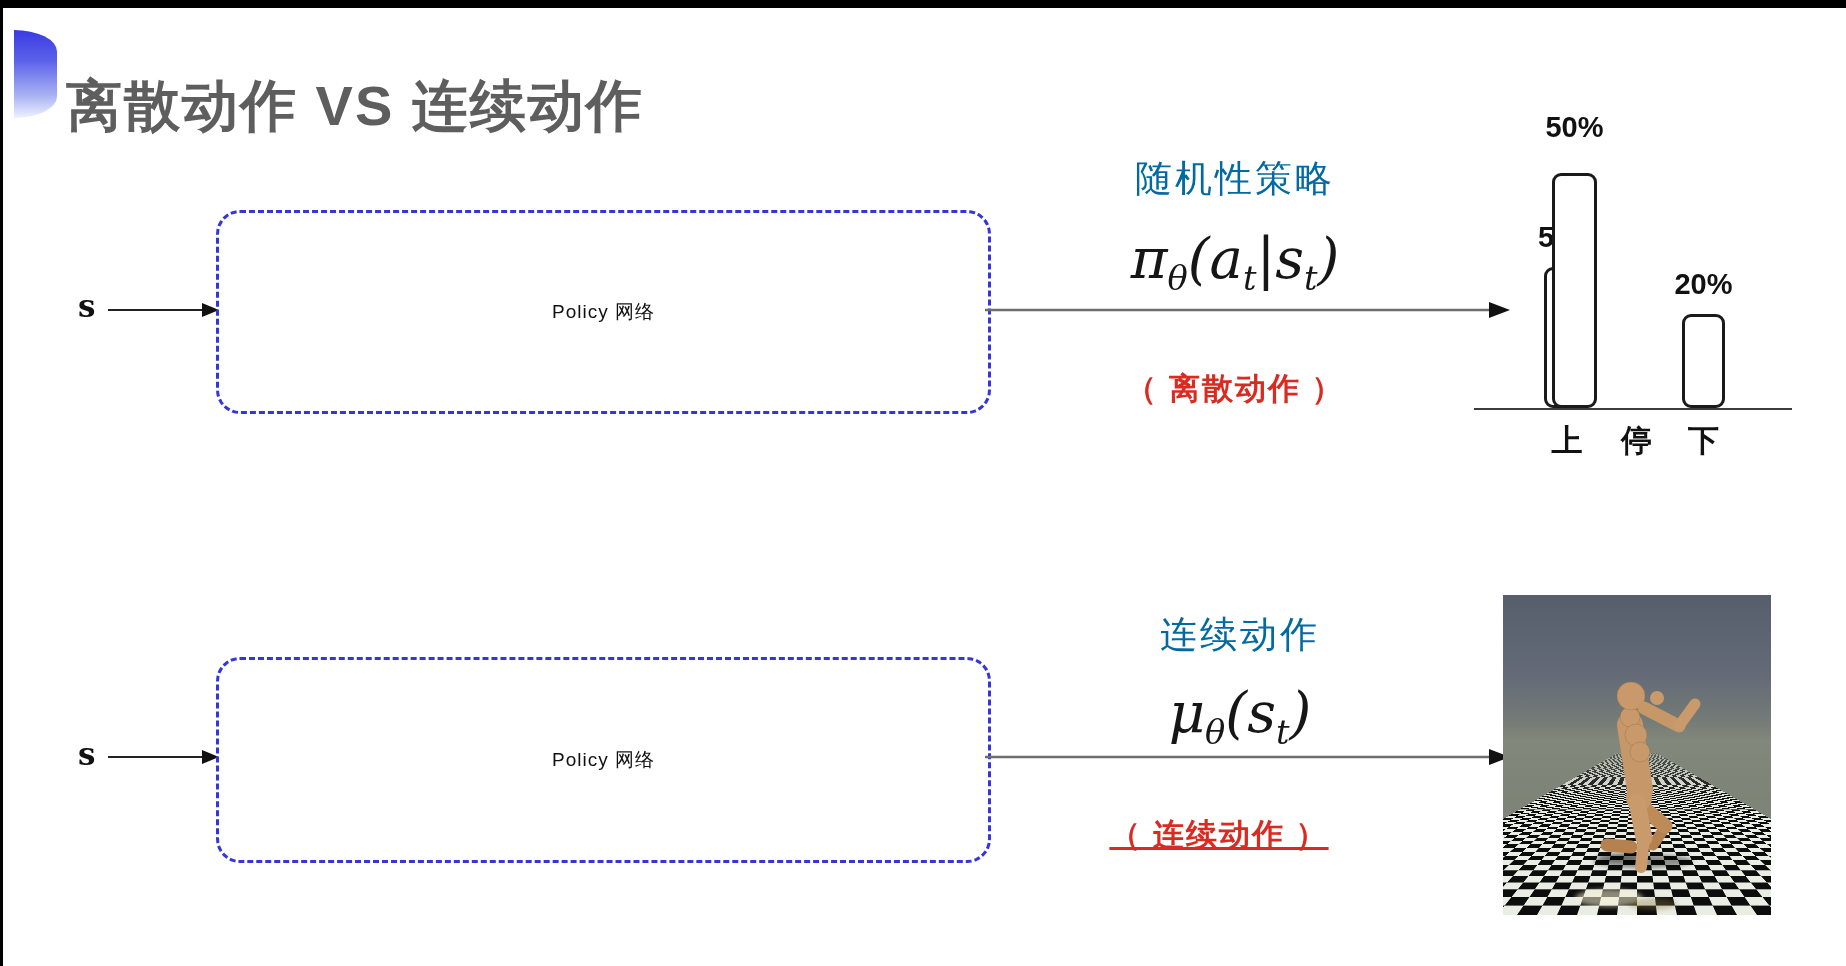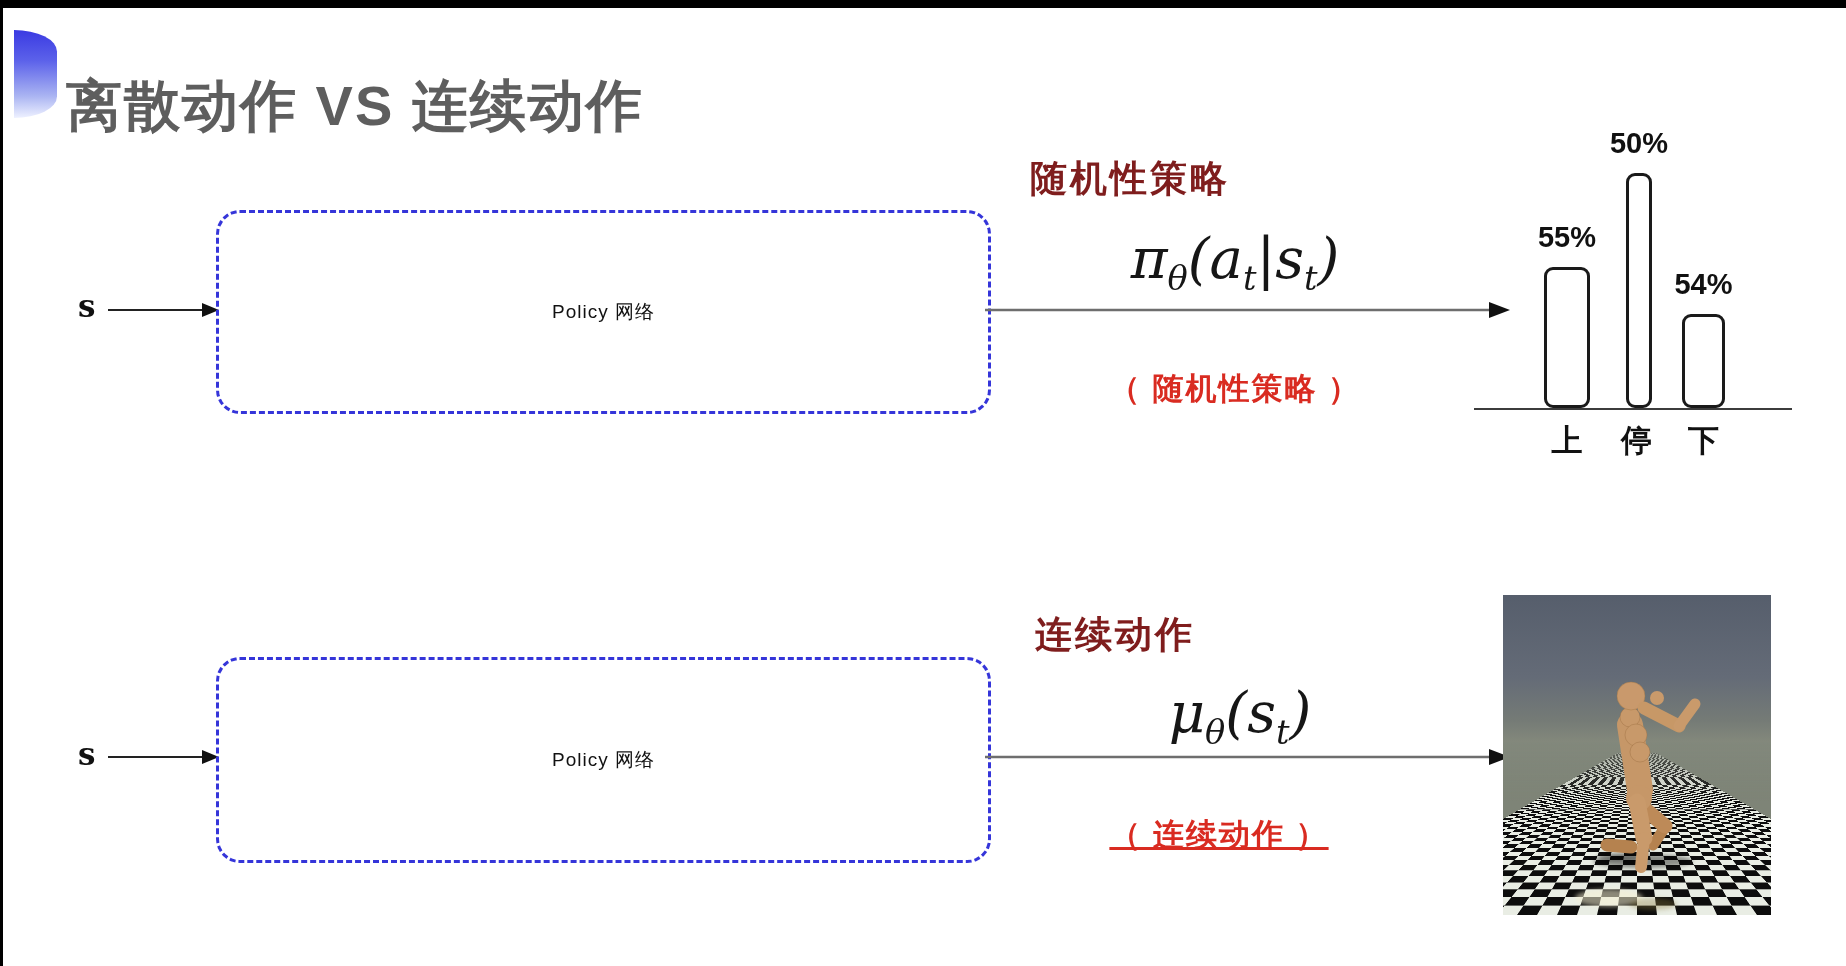--- a/index.html
+++ b/index.html
@@ -22,21 +22,21 @@
   }
 
   
   .s-label{position:absolute;font-family:"DejaVu Serif","Liberation Serif",serif;font-size:31px;font-weight:700;color:#111;}
   .arrow-svg{position:absolute;}
   .dashed-box{
     position:absolute;width:769px;height:198px;border:3px dashed #3535d9;border-radius:24px;
     display:flex;align-items:center;justify-content:center;background:transparent;
   }
   .dashed-box .box-label{font-size:19px;color:#111;letter-spacing:1px;}
-  .policy-type{position:absolute;width:410px;text-align:left;font-size:37px;font-weight:700;color:#7f1d1d;letter-spacing:3px;}
+  .policy-type{position:absolute;width:410px;text-align:center;font-size:37px;font-weight:400;color:#0369a1;letter-spacing:3px;}
   .formula{
     position:absolute;width:410px;text-align:center;
     font-family:"DejaVu Serif","Liberation Serif",serif;font-style:italic;
     font-size:56px;color:#161616;
   }
   .formula sub{font-size:0.60em;font-style:italic;}
   .action-note{position:absolute;width:410px;text-align:center;font-size:31px;font-weight:700;color:#d92b21;letter-spacing:2px;}
 
   
   .bar-col{position:absolute;bottom:558px;display:flex;flex-direction:column;align-items:center;}
@@ -83,33 +83,33 @@
 
   <svg class="arrow-svg" style="left:985px;top:296px;" width="528" height="28">
     <line x1="0" y1="14" x2="506" y2="14" stroke="#6e6e6e" stroke-width="2.4"></line>
     <polygon points="504,6 525,14 504,22" fill="#111"></polygon>
   </svg>
 
   <div class="policy-type" style="left:1030px;top:154px;">随机性策略</div>
 
   <div class="formula" style="left:1030px;top:226px;"><span>π</span><sub>θ</sub><span>(a</span><sub>t</sub><span>|s</span><sub>t</sub><span>)</span></div>
 
-  <div class="action-note" style="left:1030px;top:368px;">（ 随机性策略 ）</div>
+  <div class="action-note" style="left:1030px;top:368px;">（ 离散动作 ）</div>
 
   <div>
     <div class="bar-col" style="left:1544px;width:46px;">
       <div class="bar-value">55%</div>
       <div class="bar" style="height: 141px;"></div>
     </div>
-    <div class="bar-col" style="left:1626px;width:26px;">
+    <div class="bar-col" style="left:1552px;width:45px;gap:16px;">
       <div class="bar-value">50%</div>
       <div class="bar" style="height: 235px;"></div>
     </div>
     <div class="bar-col" style="left:1682px;width:43px;">
-      <div class="bar-value">54%</div>
+      <div class="bar-value">20%</div>
       <div class="bar" style="height: 94px;"></div>
     </div>
     <div class="axis-line"></div>
     <div class="bar-cat" style="left:1544px;width:46px;">上</div>
     <div class="bar-cat" style="left:1614px;width:45px;">停</div>
     <div class="bar-cat" style="left:1682px;width:43px;">下</div>
   </div>
 
   <span class="s-label" style="left:78px;top:736px;">s</span>
 

